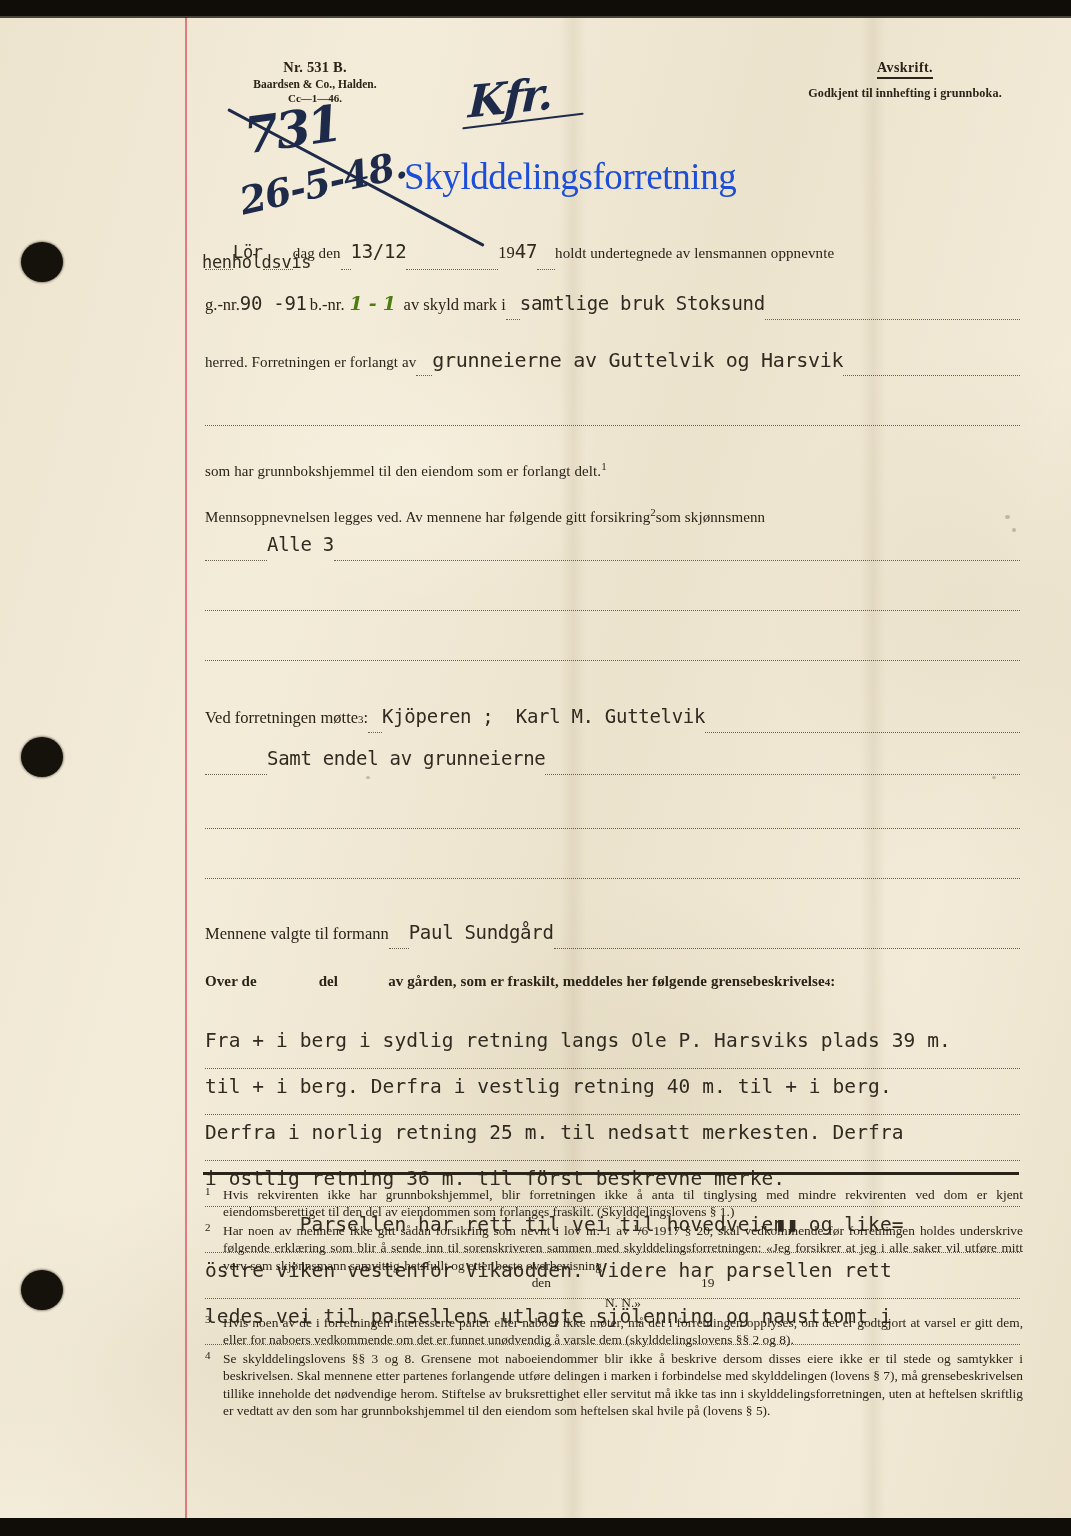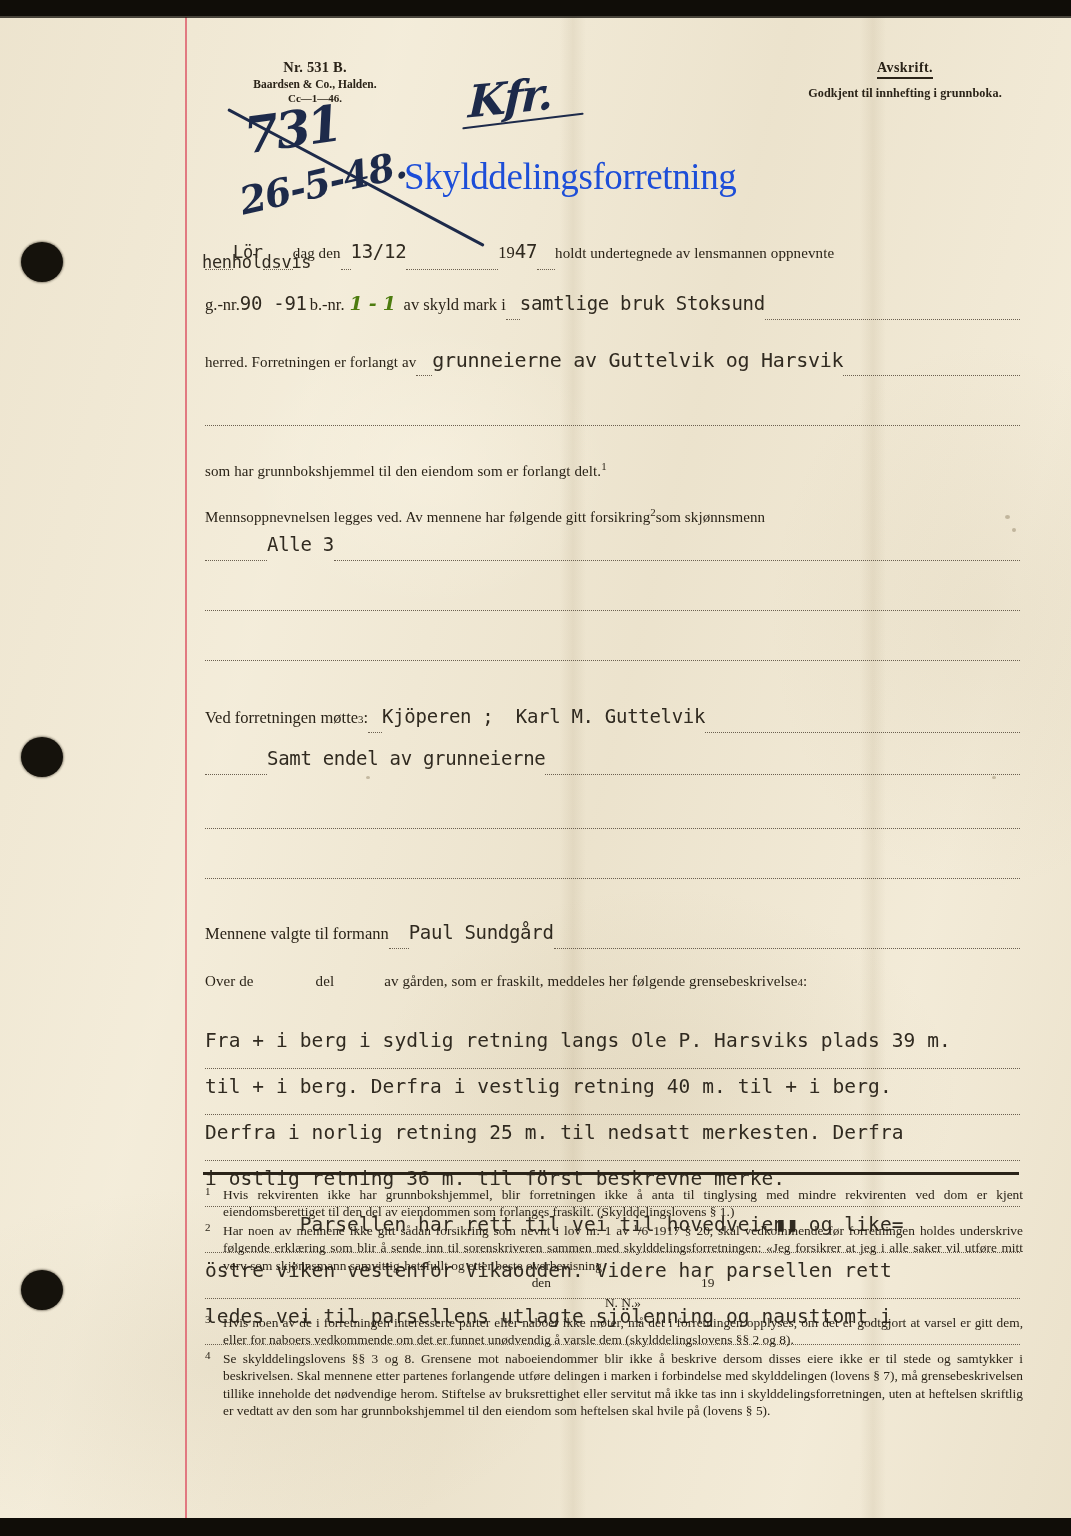--- a/index.html
+++ b/index.html
@@ -387,21 +387,21 @@
       <div class="blankline" style="margin-top:52px;"></div>
       <div class="blankline" style="margin-top:48px;"></div>
 
       <div class="frow" style="height:28px; margin-top:42px;">
         <span class="pr-sm">Mennene valgte til formann</span>
         <div class="dots fixed" style="width:20px;"></div>
         <span class="tw" style="font-size:19px;">Paul Sundgård</span>
         <div class="dots"></div>
       </div>
 
-      <div class="frow" style="height:28px; margin-top:24px;">
+      <div class="frow" style="height:28px; margin-top:24px;font-weight:bold;">
         <span class="pr">Over de</span>
         <span style="display:inline-block;width:62px;"></span>
         <span class="pr">del</span>
         <span style="display:inline-block;width:50px;"></span>
         <span class="pr">av gården, som er fraskilt, meddeles her følgende grensebeskrivelse</span>
           <sup>4</sup>
           <span class="pr">:</span>
       </div>
 
       <div style="margin-top:22px;">

